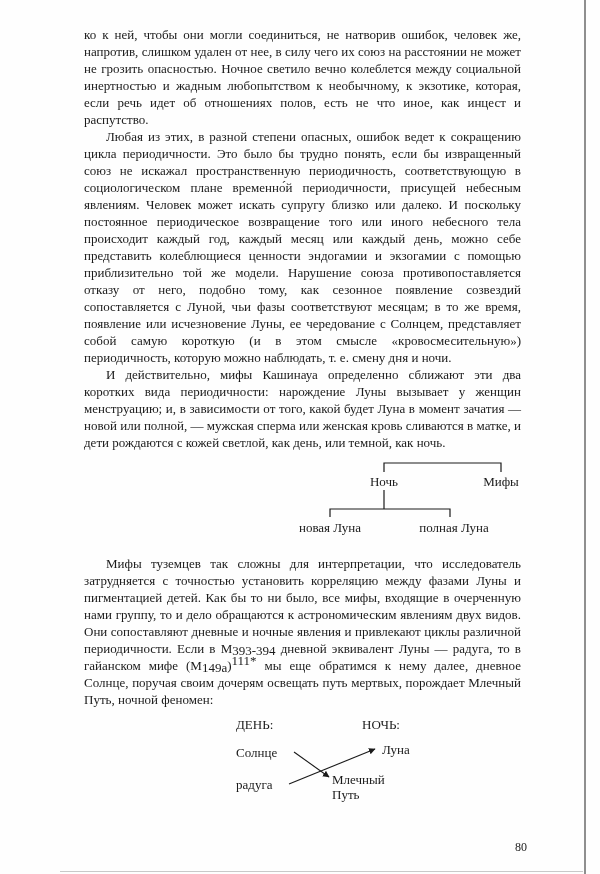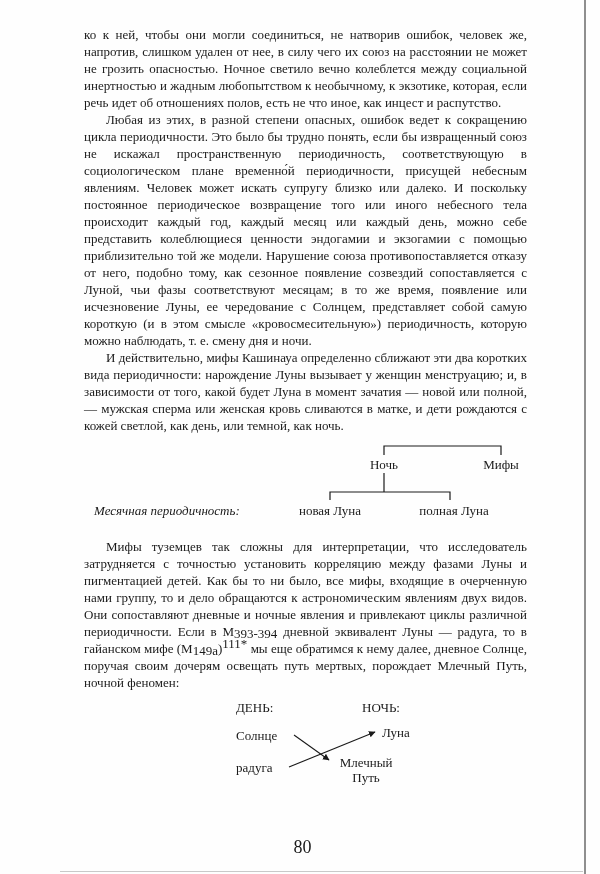--- a/index.html
+++ b/index.html
@@ -9,21 +9,21 @@
   }
   .page {
     position: relative;
     width: 600px;
     height: 874px;
     box-sizing: border-box;
     padding: 26px 73px 0 84px;
     background: #fefefe;
     overflow: hidden;
     display: flex;
-    flex-direction: column;
+    flex-direction: row;
     font-family: "Liberation Serif", "DejaVu Serif", serif;
     font-size: 13px;
     line-height: 17px;
     color: #1a1a1a;
   }
   .text-block p {
     margin: 0;
     text-align: justify;
     text-indent: 22px;
   }
@@ -63,29 +63,29 @@
     margin: 6px 0 0 148px;
   }
   .d2-item {
     position: absolute;
     white-space: nowrap;
   }
   .d2-header { font-weight: normal; }
   .d2-milky {
     position: absolute;
     width: 68px;
-    text-align: center;
+    text-align: left;
     line-height: 15px;
     white-space: normal;
   }
 
   .page-number {
     margin-top: auto;
     text-align: center;
-    font-size: 18px;
+    font-size: 12px;
     padding: 4px 0 18px 0;
     
     margin-left: -6px;
   }
 
   .scan-edge-right {
     position: absolute;
     top: 0;
     bottom: 0;
     right: 14px;
@@ -113,21 +113,20 @@
     <p>Любая из этих, в разной степени опасных, ошибок ведет к сокращению цикла периодичности. Это было бы трудно понять, если бы извращенный союз не искажал пространственную периодичность, соответствующую в социологическом плане временно́й периодичности, присущей небесным явлениям. Человек может искать супругу близко или далеко. И поскольку постоянное периодическое возвращение того или иного небесного тела происходит каждый год, каждый месяц или каждый день, можно себе представить колеблющиеся ценности эндогамии и экзогамии с помощью приблизительно той же модели. Нарушение союза противопоставляется отказу от него, подобно тому, как сезонное появление созвездий сопоставляется с Луной, чьи фазы соответствуют месяцам; в то же время, появление или исчезновение Луны, ее чередование с Солнцем, представляет собой самую короткую (и в этом смысле «кровосмесительную») периодичность, которую можно наблюдать, т. е. смену дня и ночи.</p>
 
     <p>И действительно, мифы Кашинауа определенно сближают эти два коротких вида периодичности: нарождение Луны вызывает у женщин менструацию; и, в зависимости от того, какой будет Луна в момент зачатия — новой или полной, — мужская сперма или женская кровь сливаются в матке, и дети рождаются с кожей светлой, как день, или темной, как ночь.</p>
 
     <div class="diagram1">
       <svg width="443" height="80">
         <polyline points="300,13 300,4 417,4 417,13" fill="none" stroke="#1a1a1a" stroke-width="1.2"></polyline>
         <line x1="300" y1="31" x2="300" y2="50" stroke="#1a1a1a" stroke-width="1.2"></line>
         <polyline points="246,58 246,50 366,50 366,58" fill="none" stroke="#1a1a1a" stroke-width="1.2"></polyline>
       </svg>
-      <span class="d-label" style="top:60px">Месячная периодичность:</span>
       <span class="d-node" style="left:300px; top:14px">Ночь</span>
       <span class="d-node" style="left:417px; top:14px">Мифы</span>
       <span class="d-node" style="left:246px; top:60px">новая Луна</span>
       <span class="d-node" style="left:370px; top:60px">полная Луна</span>
     </div>
 
     <p><span>Мифы туземцев так сложны для интерпретации, что исследователь затрудняется с точностью установить корреляцию между фазами Луны и пигментацией детей. Как бы то ни было, все мифы, входящие в очерченную нами группу, то и дело обращаются к астрономическим явлениям двух видов. Они сопоставляют дневные и ночные явления и привлекают циклы различной периодичности. Если в М</span><sub>393-394</sub><span> дневной эквивалент Луны — радуга, то в гайанском мифе (М</span><sub>149a</sub><span>)</span><sup>111*</sup><span> мы еще обратимся к нему далее, дневное Солнце, поручая своим дочерям освещать путь мертвых, порождает Млечный Путь, ночной феномен:</span></p>
 
     <div class="diagram2">
       <svg width="230" height="98">

